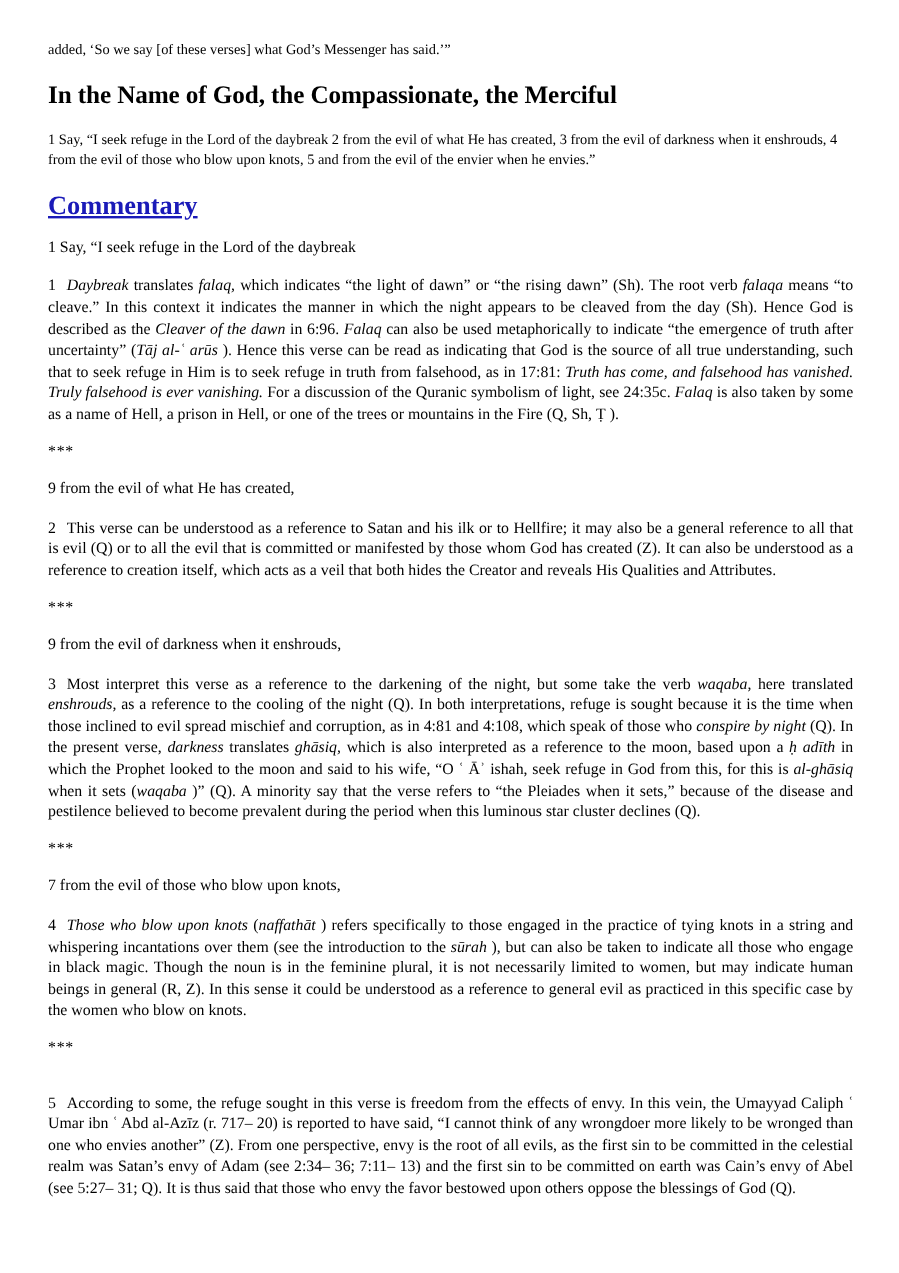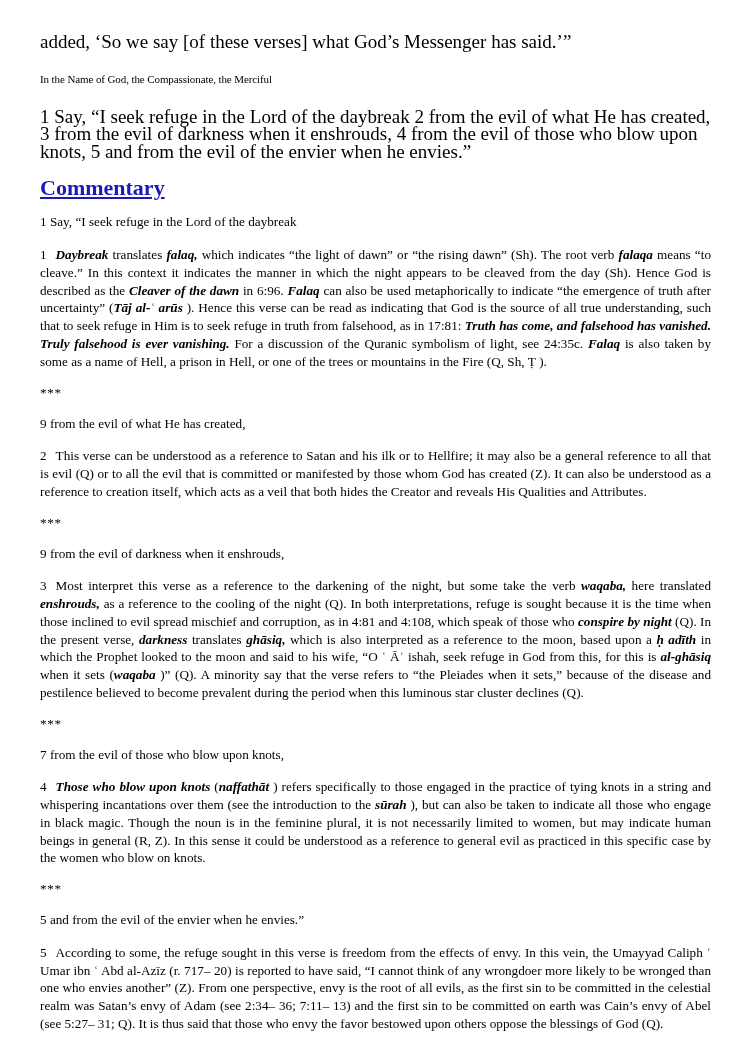--- a/index.html
+++ b/index.html
@@ -16,33 +16,33 @@
   }
   .page {
     width: 749px;
     height: 1061px;
     box-sizing: border-box;
     padding: 33px 38px 10px 40px;
     position: relative;
     overflow: hidden;
   }
   .para {
-    font-size: 19px;
+    font-size: 12px;
     line-height: 17.6px;
     text-align: left;
     margin: 0;
   }
   .gap-a { height: 19px; }
   .gap-b { height: 14px; }
   .gap-c { height: 16px; }
   .gap-d { height: 15px; }
 
   .bismillah {
-    font-size: 11px;
-    font-weight: normal;
+    font-size: 21px;
+    font-weight: bold;
     line-height: 19px;
     letter-spacing: -0.1px;
   }
   .commentary {
     font-size: 22px;
     font-weight: bold;
     color: #1a1ab8;
     text-decoration: underline;
     line-height: 23px;
     display: inline-block;
@@ -58,21 +58,21 @@
   }
   .note {
     font-size: 13.2px;
     line-height: 17.8px;
     text-align: justify;
     text-justify: inter-word;
   }
   .note .num {
     margin-right: 9px;
   }
-  i { font-style: italic; font-weight: bold; }
+  i { font-style: italic; }
 </style>
 </head>
 <body>
 
 <div class="page">
 
   <p class="para opening">added, ‘So we say [of these verses] what God’s Messenger has said.’”</p>
 
   <div class="gap-a"></div>
 
@@ -108,19 +108,18 @@
       <p class="para note"><span class="num">3</span><span>Most interpret this verse as a reference to the darkening of the night, but some take the verb <i>waqaba,</i> here translated <i>enshrouds,</i> as a reference to the cooling of the night (Q). In both interpretations, refuge is sought because it is the time when those inclined to evil spread mischief and corruption, as in 4:81 and 4:108, which speak of those who <i>conspire by night</i> (Q). In the present verse, <i>darkness</i> translates <i>ghāsiq,</i> which is also interpreted as a reference to the moon, based upon a <i>ḥ adīth</i> in which the Prophet looked to the moon and said to his wife, “O ʿ Āʾ ishah, seek refuge in God from this, for this is <i>al-ghāsiq</i> when it sets (<i>waqaba</i> )” (Q). A minority say that the verse refers to “the Pleiades when it sets,” because of the disease and pestilence believed to become prevalent during the period when this luminous star cluster declines (Q).</span></p>
       <div class="gap-b"></div>
       <p class="para stars">***</p>
       <div class="gap-b"></div>
       <p class="para verse-line">7 from the evil of those who blow upon knots,</p>
       <div class="gap-d"></div>
       <p class="para note"><span class="num">4</span><span><i>Those who blow upon knots</i> (<i>naffathāt</i> ) refers specifically to those engaged in the practice of tying knots in a string and whispering incantations over them (see the introduction to the <i>sūrah</i> ), but can also be taken to indicate all those who engage in black magic. Though the noun is in the feminine plural, it is not necessarily limited to women, but may indicate human beings in general (R, Z). In this sense it could be understood as a reference to general evil as practiced in this specific case by the women who blow on knots.</span></p>
       <div class="gap-b"></div>
       <p class="para stars">***</p>
       <div class="gap-b"></div>
-      <p class="para verse-line">5 and from the evil of the envier when he envies.”</p>
       <div class="gap-d"></div>
       <p class="para note"><span class="num">5</span><span>According to some, the refuge sought in this verse is freedom from the effects of envy. In this vein, the Umayyad Caliph ʿ Umar ibn ʿ Abd al-Azīz (r. 717– 20) is reported to have said, “I cannot think of any wrongdoer more likely to be wronged than one who envies another” (Z). From one perspective, envy is the root of all evils, as the first sin to be committed in the celestial realm was Satan’s envy of Adam (see 2:34– 36; 7:11– 13) and the first sin to be committed on earth was Cain’s envy of Abel (see 5:27– 31; Q). It is thus said that those who envy the favor bestowed upon others oppose the blessings of God (Q).</span></p>
       <div class="gap-b"></div>
     </div>
 
 </div>
 
 </body></html>

